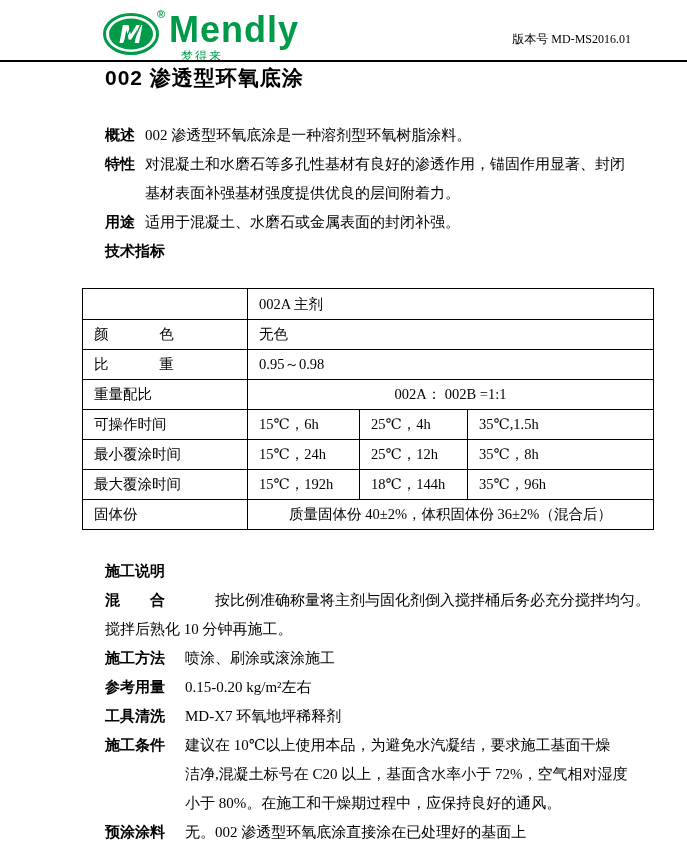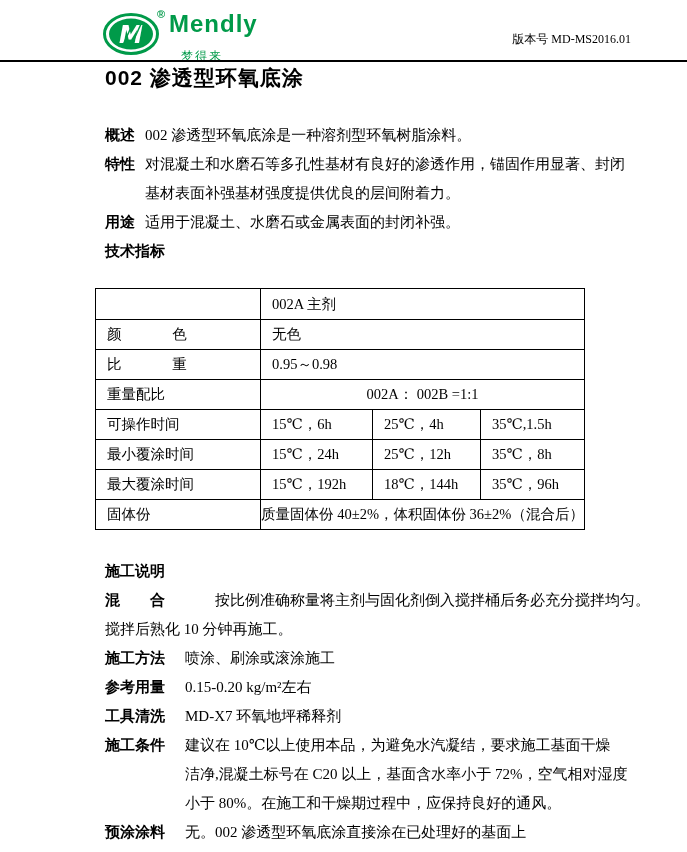--- a/index.html
+++ b/index.html
@@ -6,38 +6,38 @@
   body{
     width:687px;height:852px;position:relative;background:#ffffff;
     font-family:"Liberation Serif","DejaVu Serif","DejaVu Sans",serif;
     color:#000;overflow:hidden;
   }
   
   .logo-wrap{position:absolute;left:103px;top:10px;width:230px;height:50px;}
   .logo-oval{position:absolute;left:0;top:3px;}
   .reg-mark{position:absolute;left:54px;top:-2px;color:#009A49;font-size:11px;font-weight:bold;
     font-family:"Liberation Sans",sans-serif;}
-  .brand-en{position:absolute;left:66px;top:2px;color:#009A49;font-size:24px;font-weight:bold;
+  .brand-en{position:absolute;left:66px;top:2px;color:#009A49;font-size:36px;font-weight:bold;
     font-family:"Liberation Sans","DejaVu Sans",sans-serif;letter-spacing:1px;line-height:1;}
   .brand-cn{position:absolute;left:78px;top:40px;color:#009A49;font-size:12px;font-weight:normal;
     line-height:1;letter-spacing:2px;}
   .version{position:absolute;top:31px;right:56px;font-size:12px;white-space:pre;text-align:right;}
   .head-rule{position:absolute;left:0;top:60px;width:687px;height:0;border-top:2px solid #000;}
   
   .doc-title{position:absolute;left:105px;top:64px;font-size:21px;font-weight:bold;
     font-family:"Liberation Sans","DejaVu Sans",sans-serif;white-space:pre;letter-spacing:1px;}
   
   .intro{position:absolute;left:105px;top:121px;width:490px;}
   .iline{height:29px;display:flex;align-items:center;font-size:15px;}
   .iline span{white-space:pre;}
   .ilbl{font-weight:bold;width:40px;flex:none;}
   .icont{padding-left:40px;}
   .ihead{font-weight:bold;}
   
-  .spec-table{position:absolute;left:95px;top:288px;width:490px;border:1px solid #000;
+  .spec-table{position:absolute;left:82px;top:288px;width:572px;border:1px solid #000;
     box-sizing:border-box;}
   .trow{display:flex;height:30px;box-sizing:border-box;}
   .trow + .trow{border-top:1px solid #000;}
   .cell{display:flex;align-items:center;padding-left:11px;box-sizing:border-box;
     font-size:14.5px;white-space:pre;overflow:hidden;}
   .bl{border-left:1px solid #000;}
   .c1{width:164px;flex:none;}
   .c2a{width:167px;flex:none;}
   .c2b{flex:1;margin-top:32px;}
   .c3a{width:112px;flex:none;}

